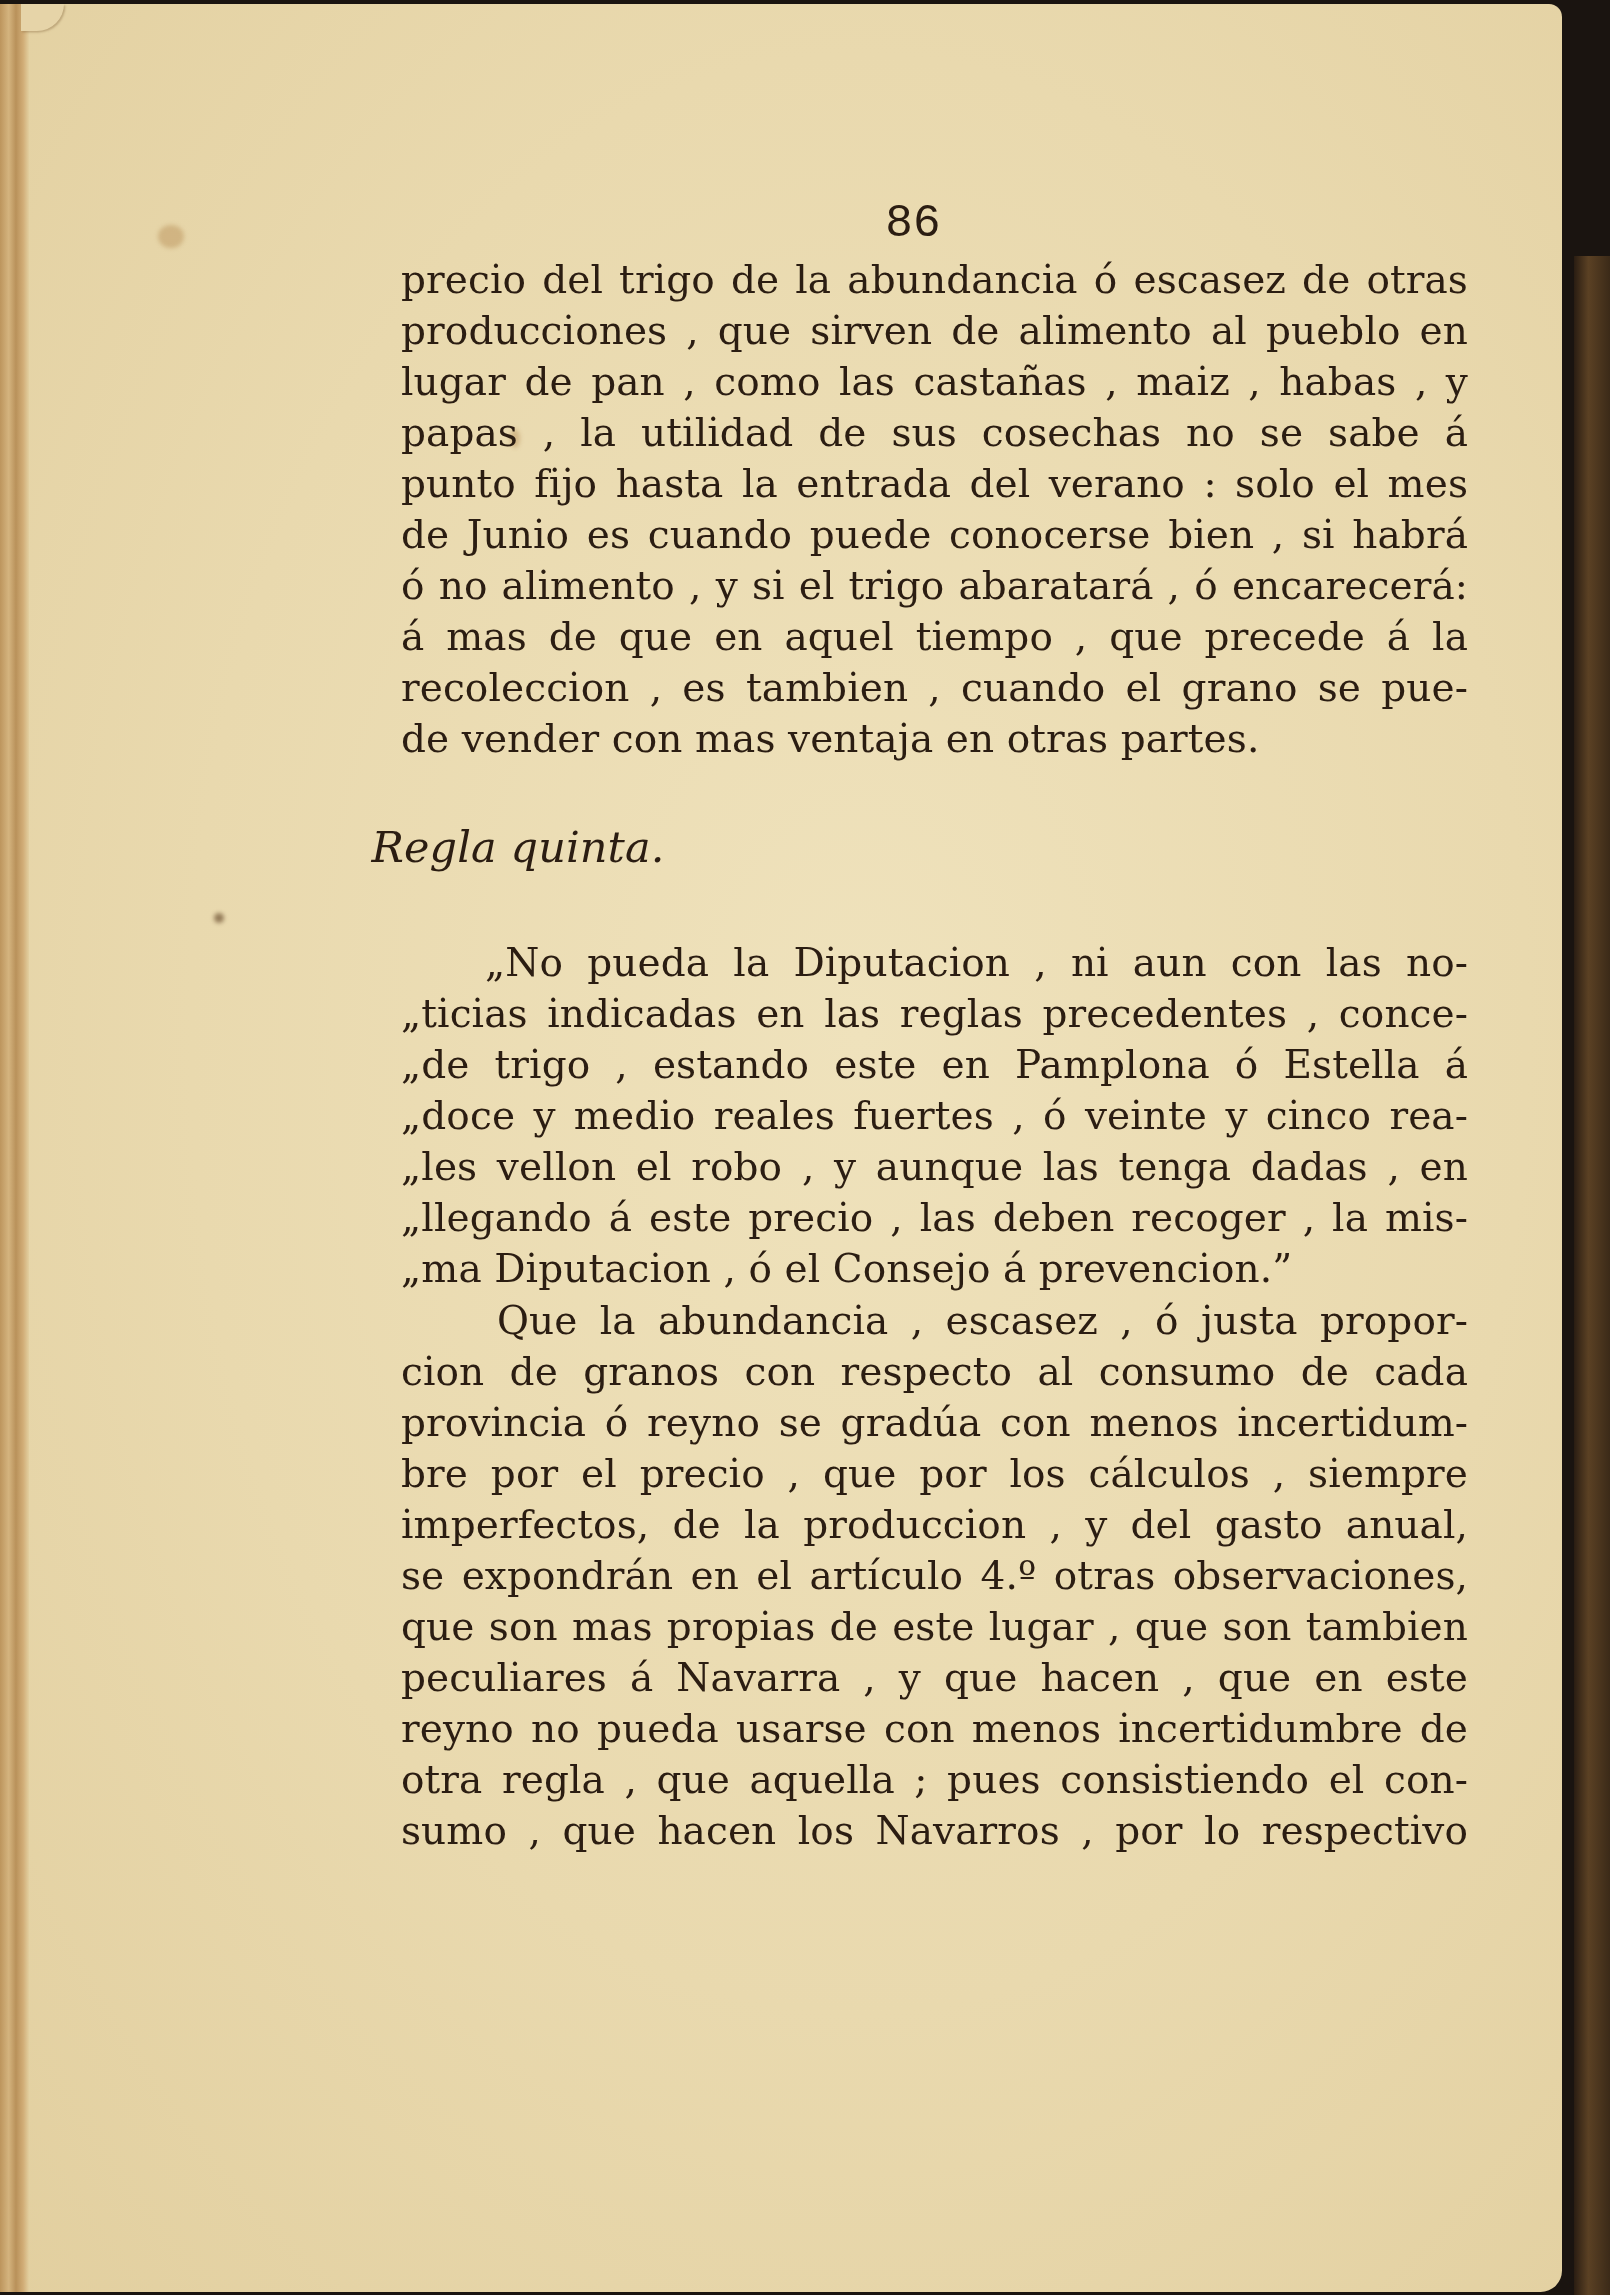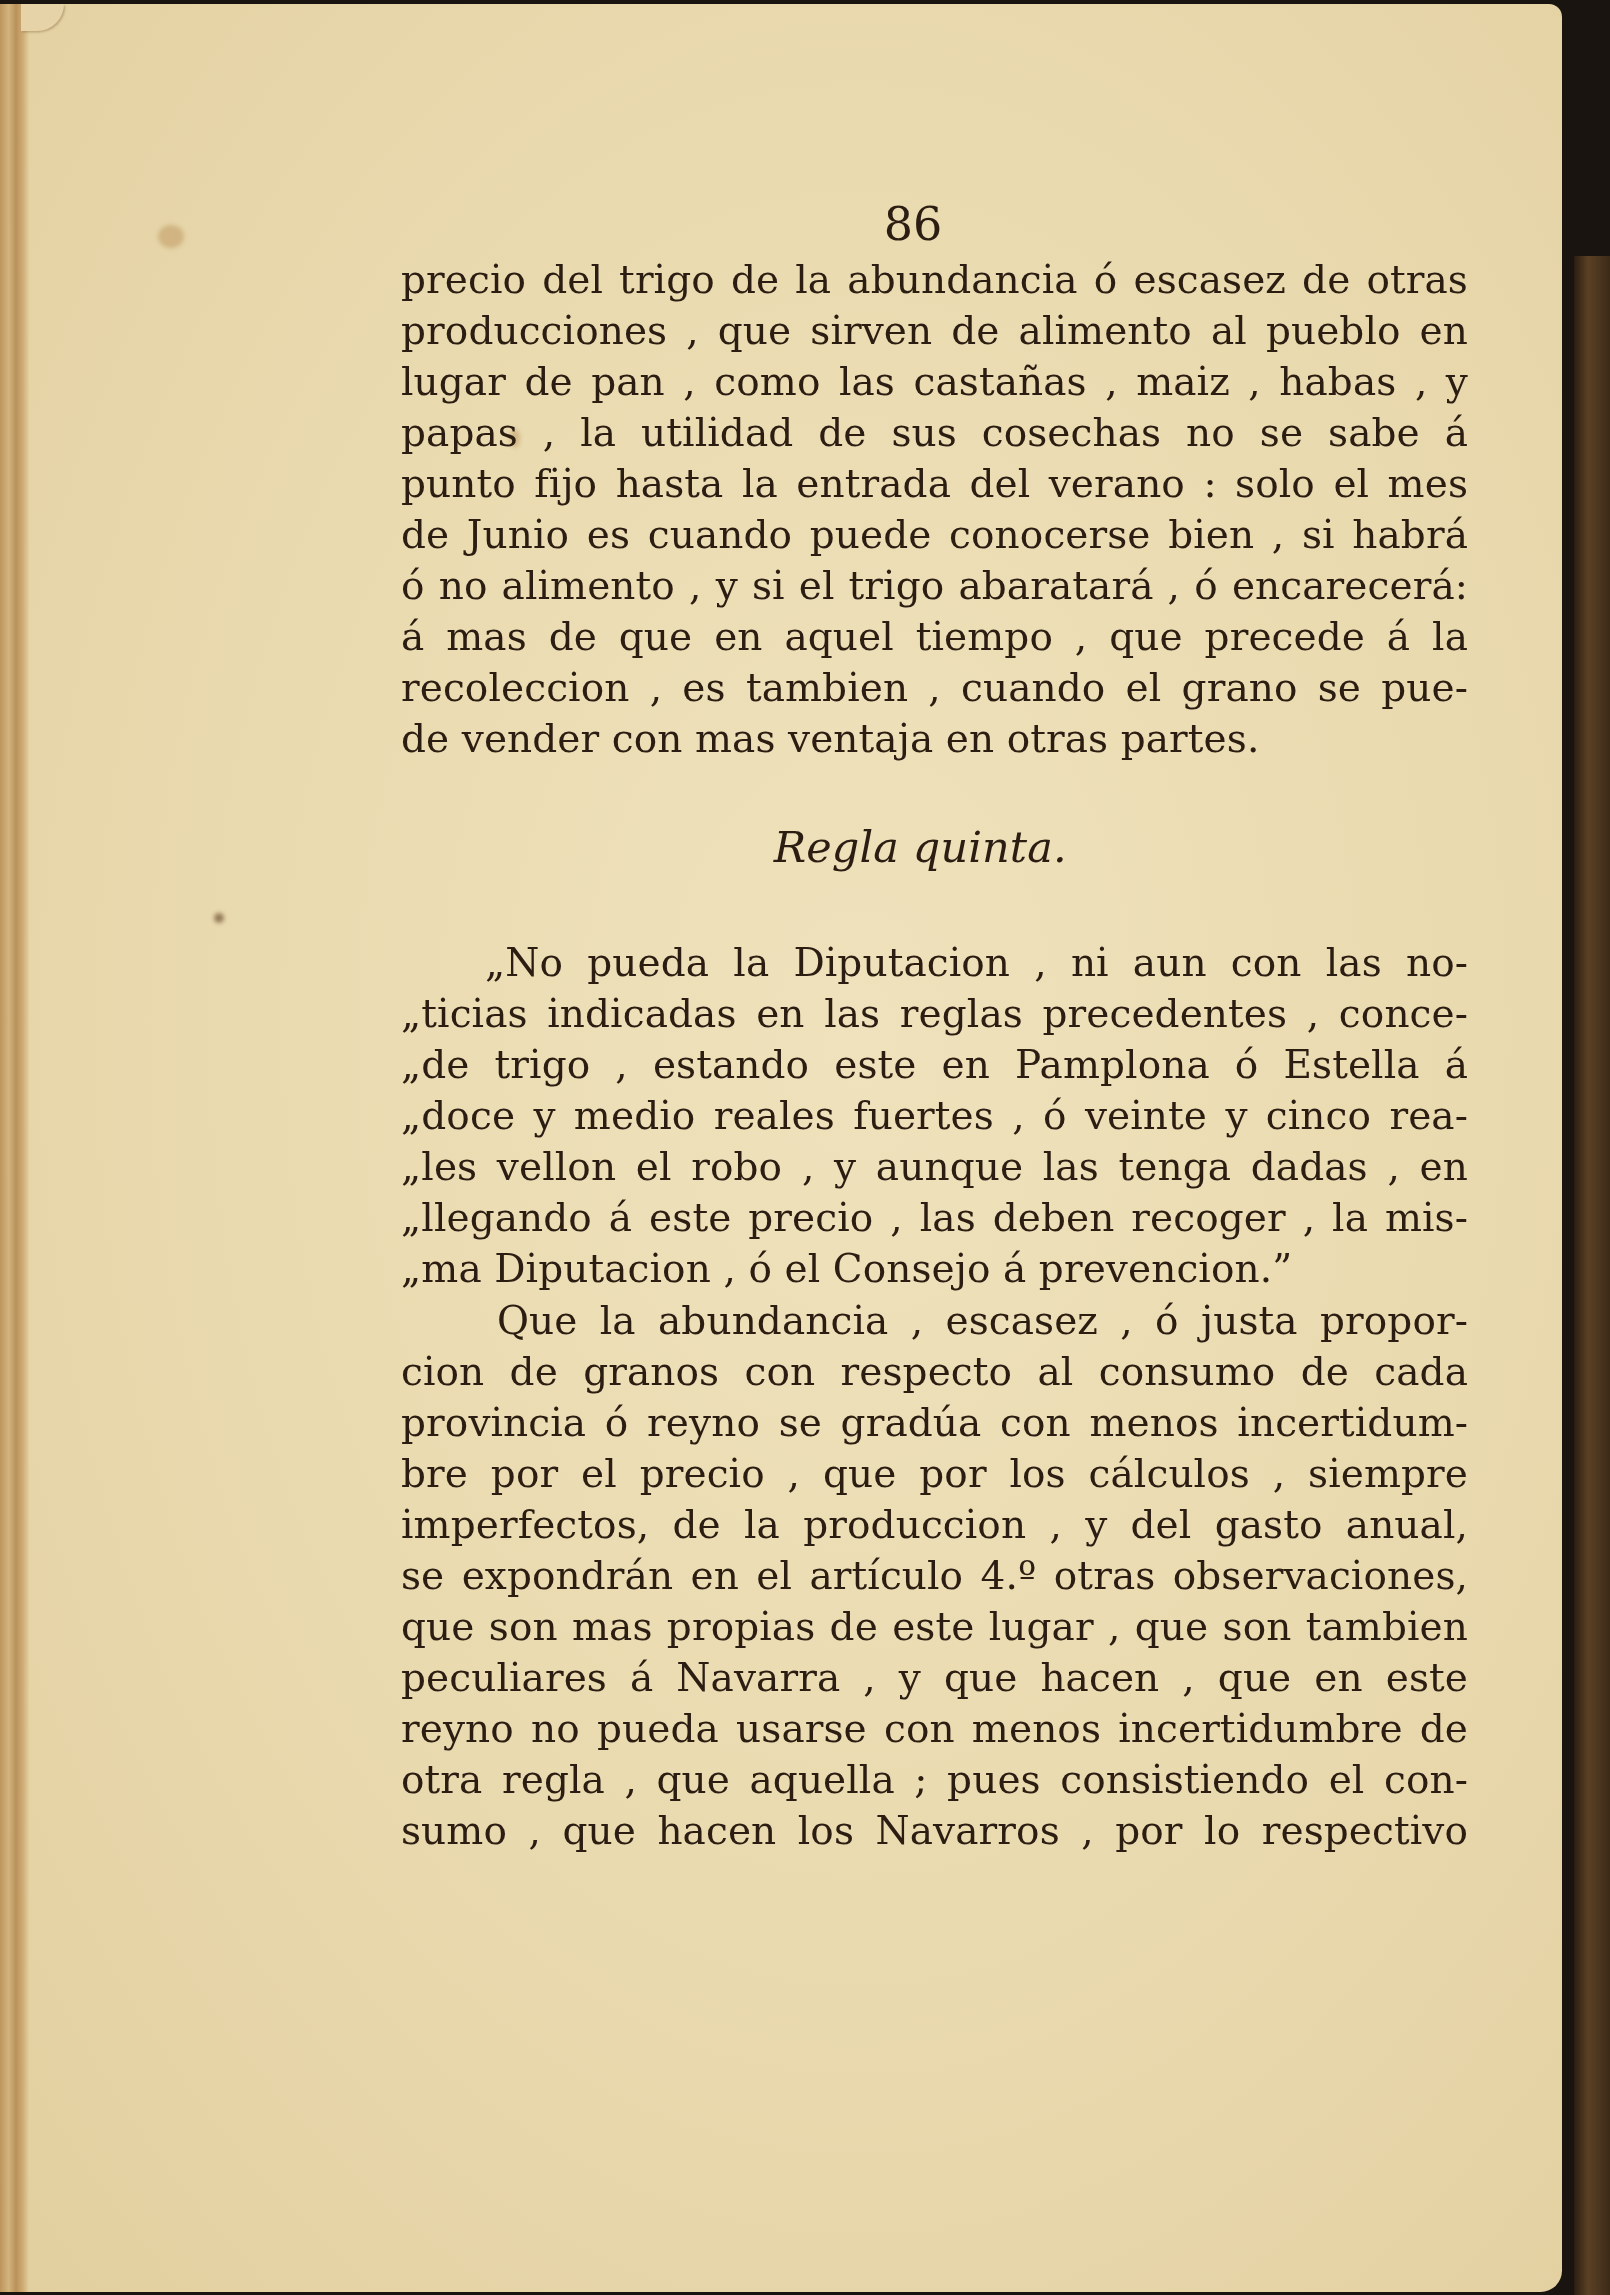--- a/index.html
+++ b/index.html
@@ -66,39 +66,39 @@
     font-family: "DejaVu Serif", "Liberation Serif", serif;
     font-size: 39px;
     letter-spacing: 0.1px;
   }
   .page-number {
     text-align: center;
     font-size: 46px;
     line-height: 57px;
     height: 57px;
     margin-left: -43px;
+    font-family: Liberation Mono, monospace;
   }
   .line {
     white-space: nowrap;
     height: 51px;
     line-height: 51px;
     text-align: justify;
     text-align-last: justify;
   }
   .line.last {
     text-align-last: left;
   }
   .line.indent {
     padding-left: 84px;
   }
   .line.q {
     
   }
   .heading {
-    text-align: center;
     font-style: italic;
     font-size: 43px;
     height: 171px;
     line-height: 107px;
     padding-top: 28.5px;
     box-sizing: border-box;
     margin-left: -28.5px;
   }
   .paragraph {
     margin: 1px;

